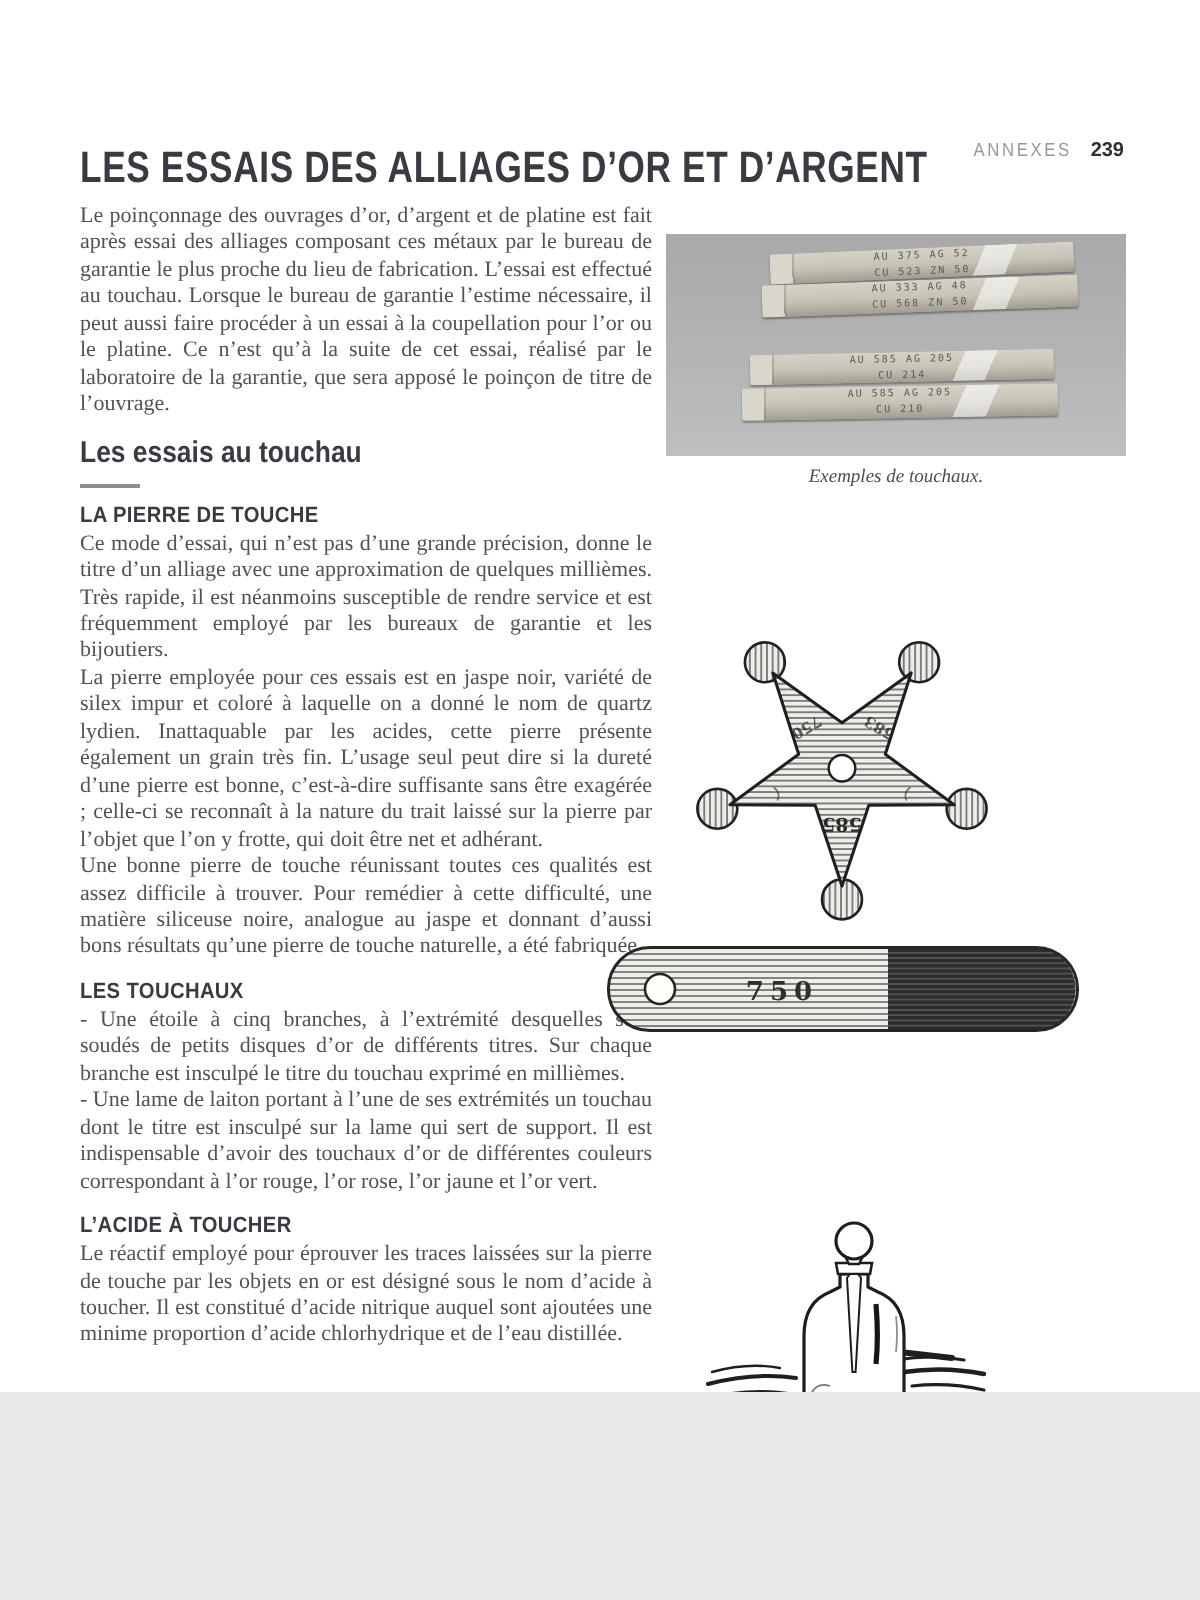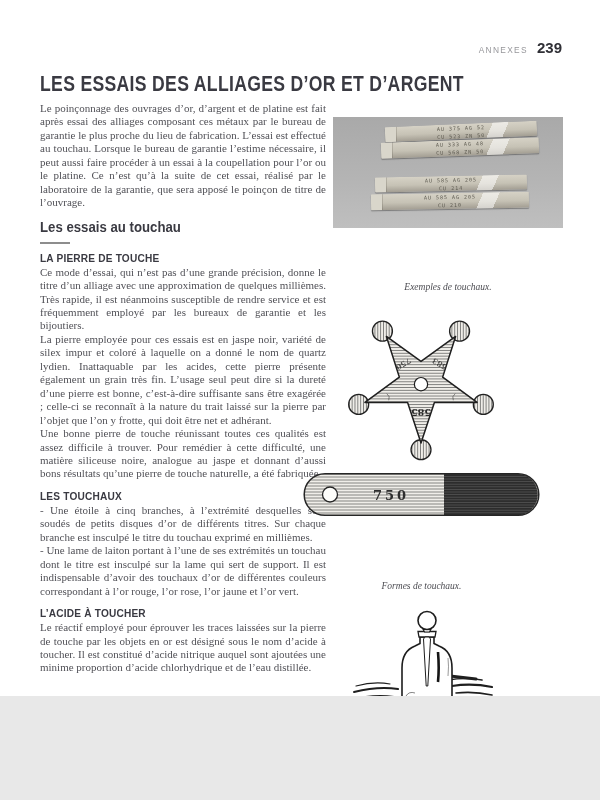--- a/index.html
+++ b/index.html
@@ -3,42 +3,42 @@
 <meta charset="utf-8">
 <style>
   html,body{margin:0;padding:0;background:#e8e8e8;}
   .page{position:relative;width:600px;height:696px;background:#ffffff;overflow:hidden;
         font-family:"Liberation Serif",serif;}
 
   
   .pagehead{position:absolute;top:39px;right:38px;display:flex;align-items:baseline;gap:9px;}
   .annexes{font-family:"Liberation Sans",sans-serif;font-size:9.5px;letter-spacing:1.5px;
            color:#97979b;font-weight:500;transform:scaleX(.88);transform-origin:right;}
-  .pagenum{font-family:"Liberation Sans",sans-serif;font-size:15px;font-weight:700;color:#2f2f35;}
+  .pagenum{font-family:"Liberation Sans",sans-serif;font-size:10px;font-weight:700;color:#2f2f35;margin-top:31px;}
 
   
   .title{position:absolute;left:40px;top:71px;margin:0;white-space:nowrap;
          font-family:"Liberation Sans",sans-serif;font-weight:700;font-size:22px;
          color:#3a3a42;letter-spacing:.4px;transform:scaleX(.80);transform-origin:left;}
 
   
   .textcol{position:absolute;left:40px;top:102px;width:286px;color:#50505六;}
   .textcol p{margin:0;text-align:justify;font-size:11px;line-height:13.45px;color:#515157;
              hyphens:auto;}
   .section{margin:8px 0 0;font-family:"Liberation Sans",sans-serif;font-weight:700;
            font-size:15px;color:#3a3a42;transform:scaleX(.88);transform-origin:left;white-space:nowrap;}
   .rule{width:30px;height:2px;background:#8d8d8d;margin:7px 0 8px;}
   .subhead{margin:9px 0 2px;font-family:"Liberation Sans",sans-serif;font-weight:700;
            font-size:11px;letter-spacing:.2px;color:#3a3a42;transform:scaleX(.92);
            transform-origin:left;white-space:nowrap;}
   .subhead.first{margin-top:0;}
 
   
   figure{margin:0;padding:0;position:absolute;}
-  figcaption{position:absolute;text-align:center;font-style:italic;font-size:9.5px;color:#4c4c52;margin-top:48px;}
+  figcaption{position:absolute;text-align:center;font-style:italic;font-size:9.5px;color:#4c4c52;}
 
   .fig-photo{left:333px;top:117px;width:230px;height:130px;}
   .photo{position:relative;width:230px;height:111px;overflow:hidden;
          background:linear-gradient(180deg,#a9a9a9 0%,#b4b4b4 55%,#bfbfbf 100%);}
   .strip{position:absolute;border-radius:1px;overflow:hidden;
          box-shadow:0 1px 1px rgba(0,0,0,.35);
          background:
            repeating-linear-gradient(115deg,rgba(255,255,255,0) 0 68%,rgba(255,255,255,.55) 68% 78%,rgba(255,255,255,0) 78% 100%),
            linear-gradient(90deg,#d9d6cb 0 11px,rgba(90,85,75,.25) 11px 12px,rgba(0,0,0,0) 12px),
            linear-gradient(180deg,#d6d2c6 0%,#c6c2b5 55%,#a29d92 100%);}
@@ -148,21 +148,20 @@
             <line x1="0" y1="1.3" x2="4" y2="1.3" stroke="#6e6e6e" stroke-width="0.5"></line>
           </pattern>
         </defs>
         <rect x="1.2" y="1.2" width="234.6" height="41.6" rx="20.8" fill="url(#hatchB)"></rect>
         <path d="M141,1.2 H214 a20.8,20.8 0 0 1 0,41.6 H141 Z" fill="url(#hatchDark)"></path>
         <rect x="1.2" y="1.2" width="234.6" height="41.6" rx="20.8" fill="none" stroke="#262626" stroke-width="1.5"></rect>
         <circle cx="27" cy="22" r="7.5" fill="#fdfdfa" stroke="#262626" stroke-width="1.3"></circle>
         <text x="88" y="27.5" text-anchor="middle" font-family="DejaVu Serif, serif" font-size="13" font-weight="bold" letter-spacing="3" fill="#2e2e2e">750</text>
       </svg>
     </div>
-    <figcaption class="cap-formes">Formes de touchaux.</figcaption>
   </figure>
 
   <figure class="fig-flacon">
     <div>
       <svg width="150" height="118" viewBox="0 0 150 118">
         <g stroke="#1f1f1f" fill="none" stroke-linecap="round">
           <path d="M4,80 q18,-5 34,-2" stroke-width="1.2"></path>
           <path d="M2,86 q24,-6 44,-3" stroke-width="2"></path>
           <path d="M6,92 q20,-4 38,-1" stroke-width="1.4"></path>
           <path d="M12,98 q22,-5 40,-2" stroke-width="1.8"></path>

